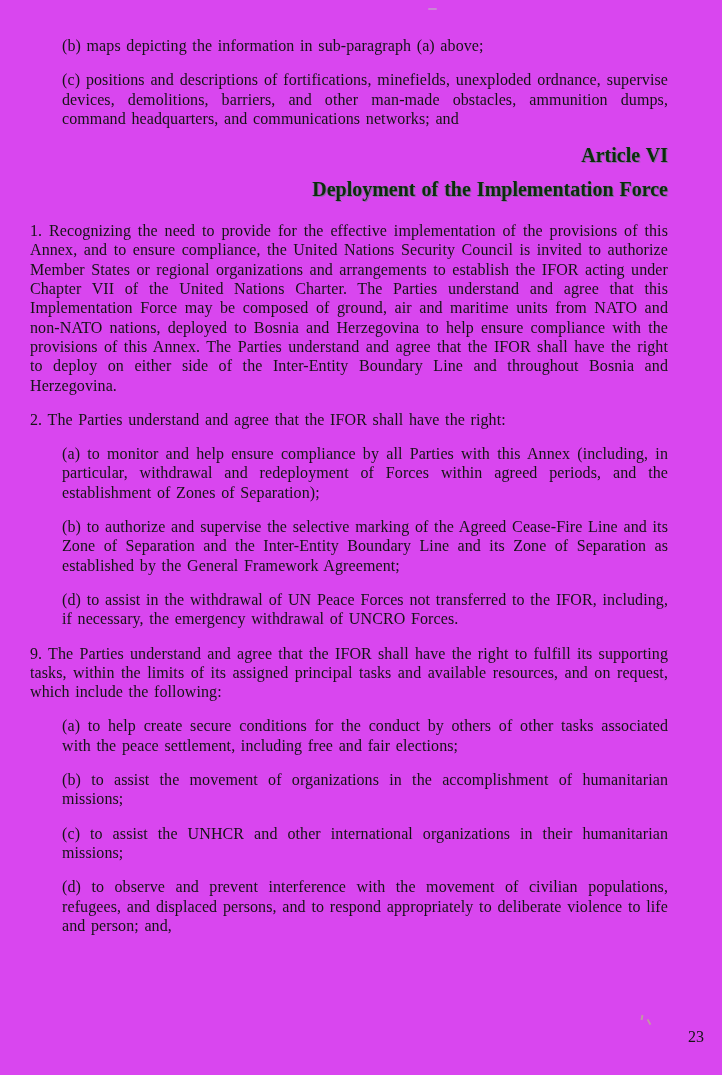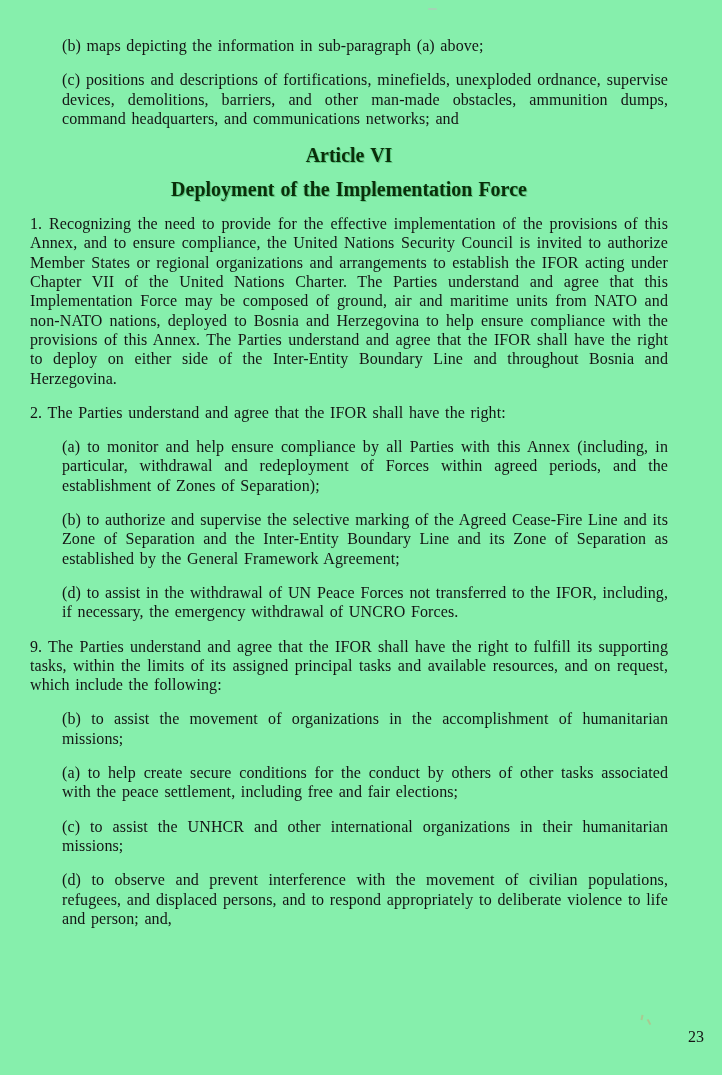--- a/index.html
+++ b/index.html
@@ -5,21 +5,21 @@
 <style>
   html, body {
     margin: 0;
     padding: 0;
     background: #ffffff;
   }
   .page {
     position: relative;
     width: 722px;
     height: 1075px;
-    background: #86efac;
+    background: #d946ef;
     font-family: "Liberation Serif", serif;
     color: #141414;
     overflow: hidden;
   }
   .content {
     position: absolute;
     left: 30px;
     top: 36px;
     width: 638px;
   }
@@ -31,28 +31,28 @@
     letter-spacing: 0.1px;
     margin: 0 0 15px 0;
   }
   .subitem {
     margin-left: 32px;
   }
   .heading {
     font-weight: bold;
     font-size: 20px;
     line-height: 24px;
-    text-align: center;
+    text-align: right;
     color: #0a2e0a;
     text-shadow: 1px 1px 0 rgba(35, 145, 65, 0.40), -1px 0 0 rgba(35, 145, 65, 0.18);
     word-spacing: 1px;
     margin: 0 0 10px 0;
   }
   .heading-lg {
-    margin-bottom: 13px;
+    margin-bottom: 20px;
   }
   .page-number {
     position: absolute;
     top: 1028px;
     left: 0;
     width: 704px; 
     text-align: right;
     font-size: 16px;
     color: #141414;
   }
@@ -105,22 +105,22 @@
 
     <div class="block">1. Recognizing the need to provide for the effective implementation of the provisions of this Annex, and to ensure compliance, the United Nations Security Council is invited to authorize Member States or regional organizations and arrangements to establish the IFOR acting under Chapter VII of the United Nations Charter. The Parties understand and agree that this Implementation Force may be composed of ground, air and maritime units from NATO and non-NATO nations, deployed to Bosnia and Herzegovina to help ensure compliance with the provisions of this Annex. The Parties understand and agree that the IFOR shall have the right to deploy on either side of the Inter-Entity Boundary Line and throughout Bosnia and Herzegovina.</div>
     <div class="block">2. The Parties understand and agree that the IFOR shall have the right:</div>
 
     <div class="block subitem">(a) to monitor and help ensure compliance by all Parties with this Annex (including, in particular, withdrawal and redeployment of Forces within agreed periods, and the establishment of Zones of Separation);</div>
     <div class="block subitem">(b) to authorize and supervise the selective marking of the Agreed Cease-Fire Line and its Zone of Separation and the Inter-Entity Boundary Line and its Zone of Separation as established by the General Framework Agreement;</div>
     <div class="block subitem">(d) to assist in the withdrawal of UN Peace Forces not transferred to the IFOR, including, if necessary, the emergency withdrawal of UNCRO Forces.</div>
 
     <div class="block">9. The Parties understand and agree that the IFOR shall have the right to fulfill its supporting tasks, within the limits of its assigned principal tasks and available resources, and on request, which include the following:</div>
 
+    <div class="block subitem">(a) to help create secure conditions for the conduct by others of other tasks associated with the peace settlement, including free and fair elections;</div>
     <div class="block subitem">(b) to assist the movement of organizations in the accomplishment of humanitarian missions;</div>
-    <div class="block subitem">(a) to help create secure conditions for the conduct by others of other tasks associated with the peace settlement, including free and fair elections;</div>
     <div class="block subitem">(c) to assist the UNHCR and other international organizations in their humanitarian missions;</div>
     <div class="block subitem">(d) to observe and prevent interference with the movement of civilian populations, refugees, and displaced persons, and to respond appropriately to deliberate violence to life and person; and,</div>
 
   </div>
 
   <div class="page-number">23</div>
 
   <span class="artifact artifact-speck-1"></span>
   <span class="artifact artifact-speck-2"></span>
 

